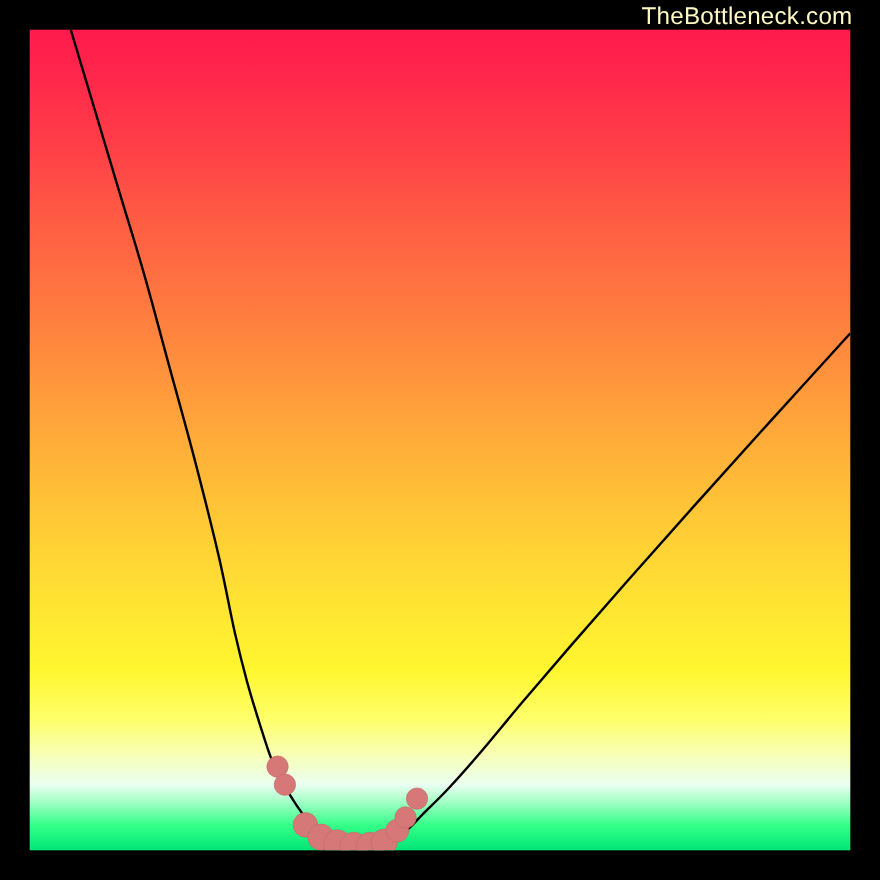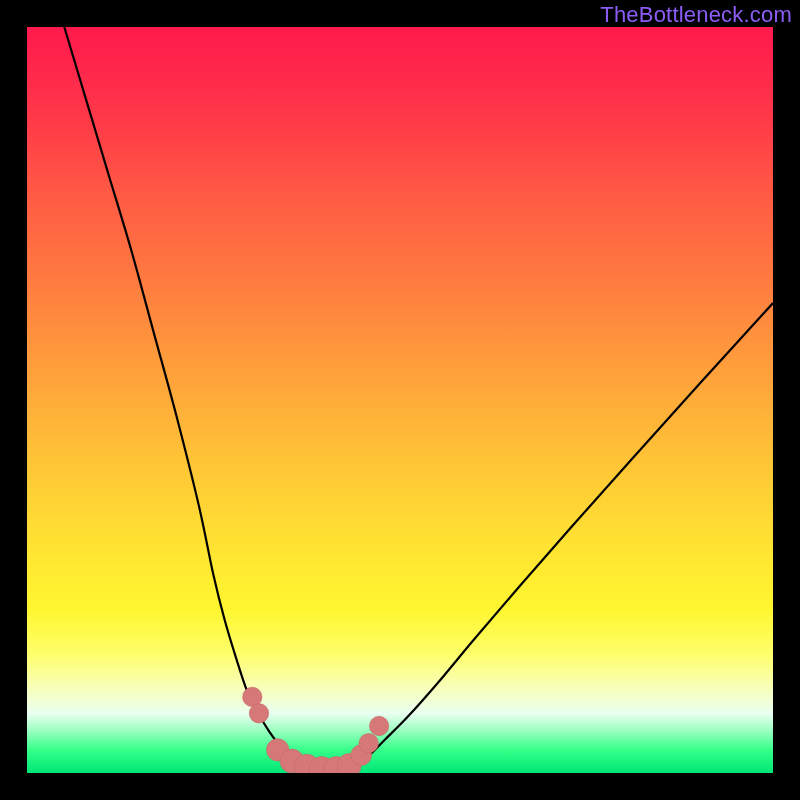--- a/index.html
+++ b/index.html
@@ -48,22 +48,22 @@
   .curve-svg {
     position: absolute;
     left: 0;
     top: 0;
     width: 746px;
     height: 746px;
   }
   .watermark {
     position: absolute;
     top: 2px;
-    right: 8px;
-    color: #8b5cf6;
+    right: 25px;
+    color: #fef9c3;
     font-size: 22px;
     font-weight: 500;
     letter-spacing: 0.2px;
   }
 </style>
 </head>
 <body>
 
 <div class="frame">
   <div class="plot">

